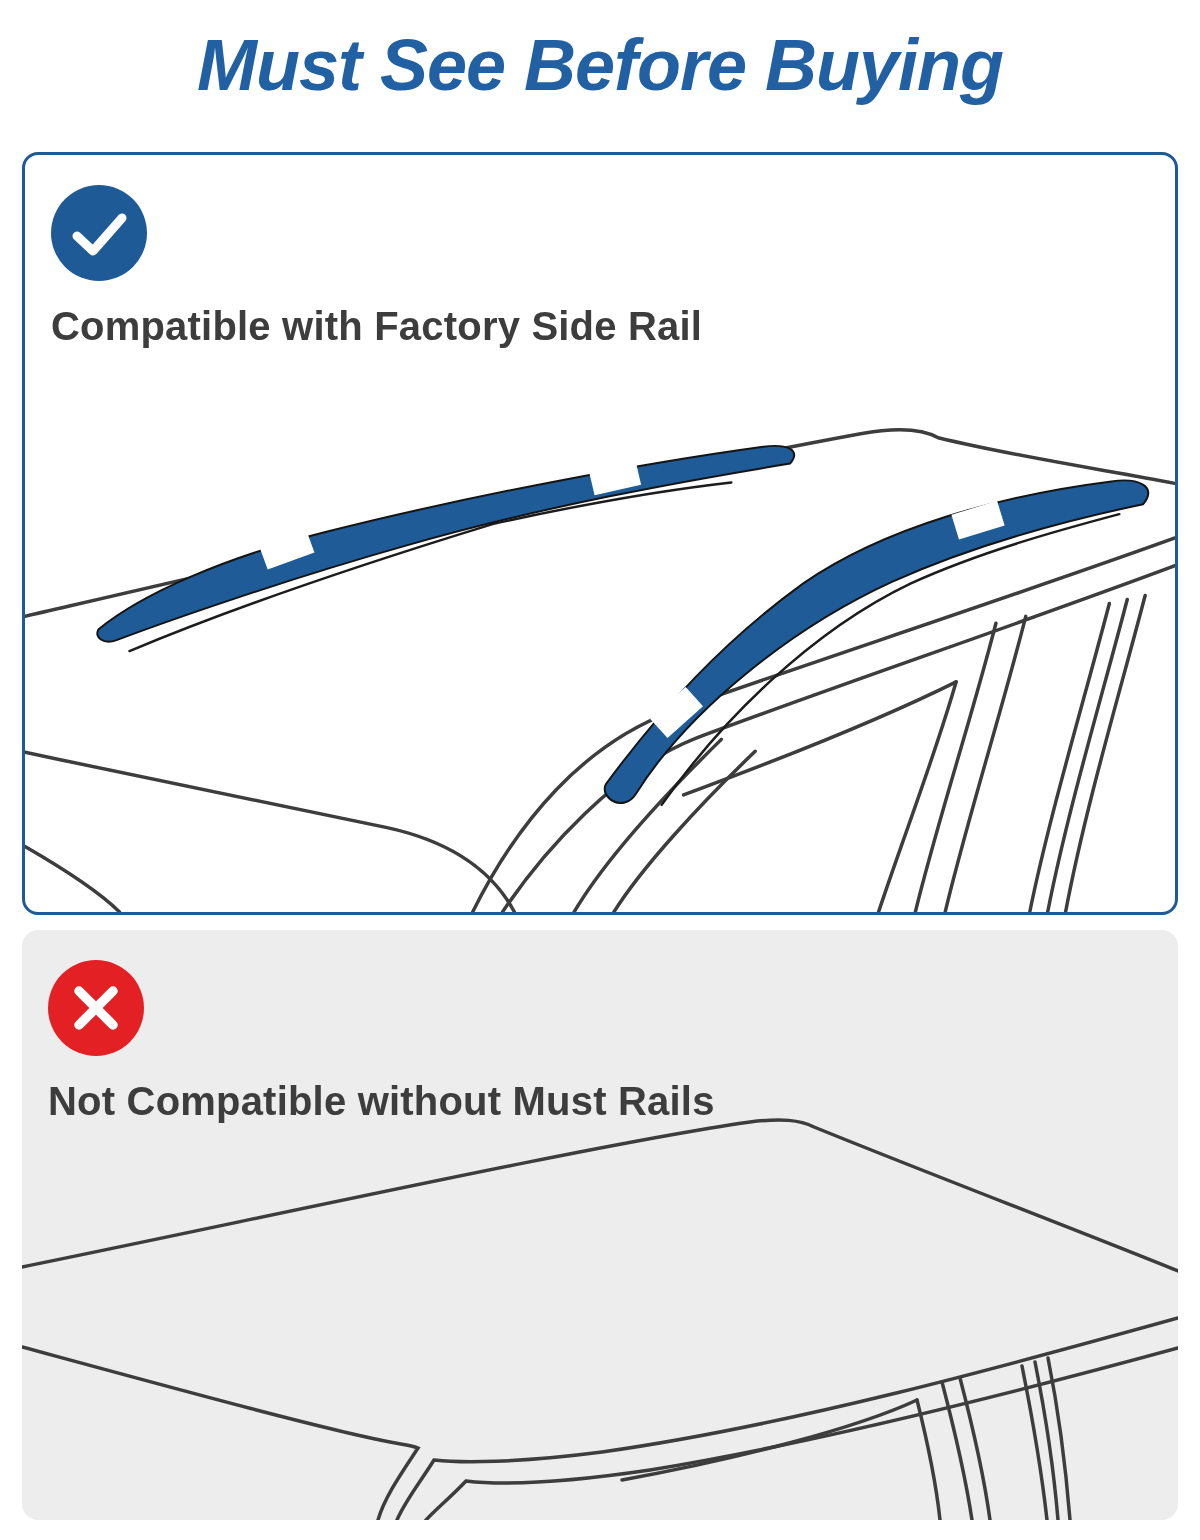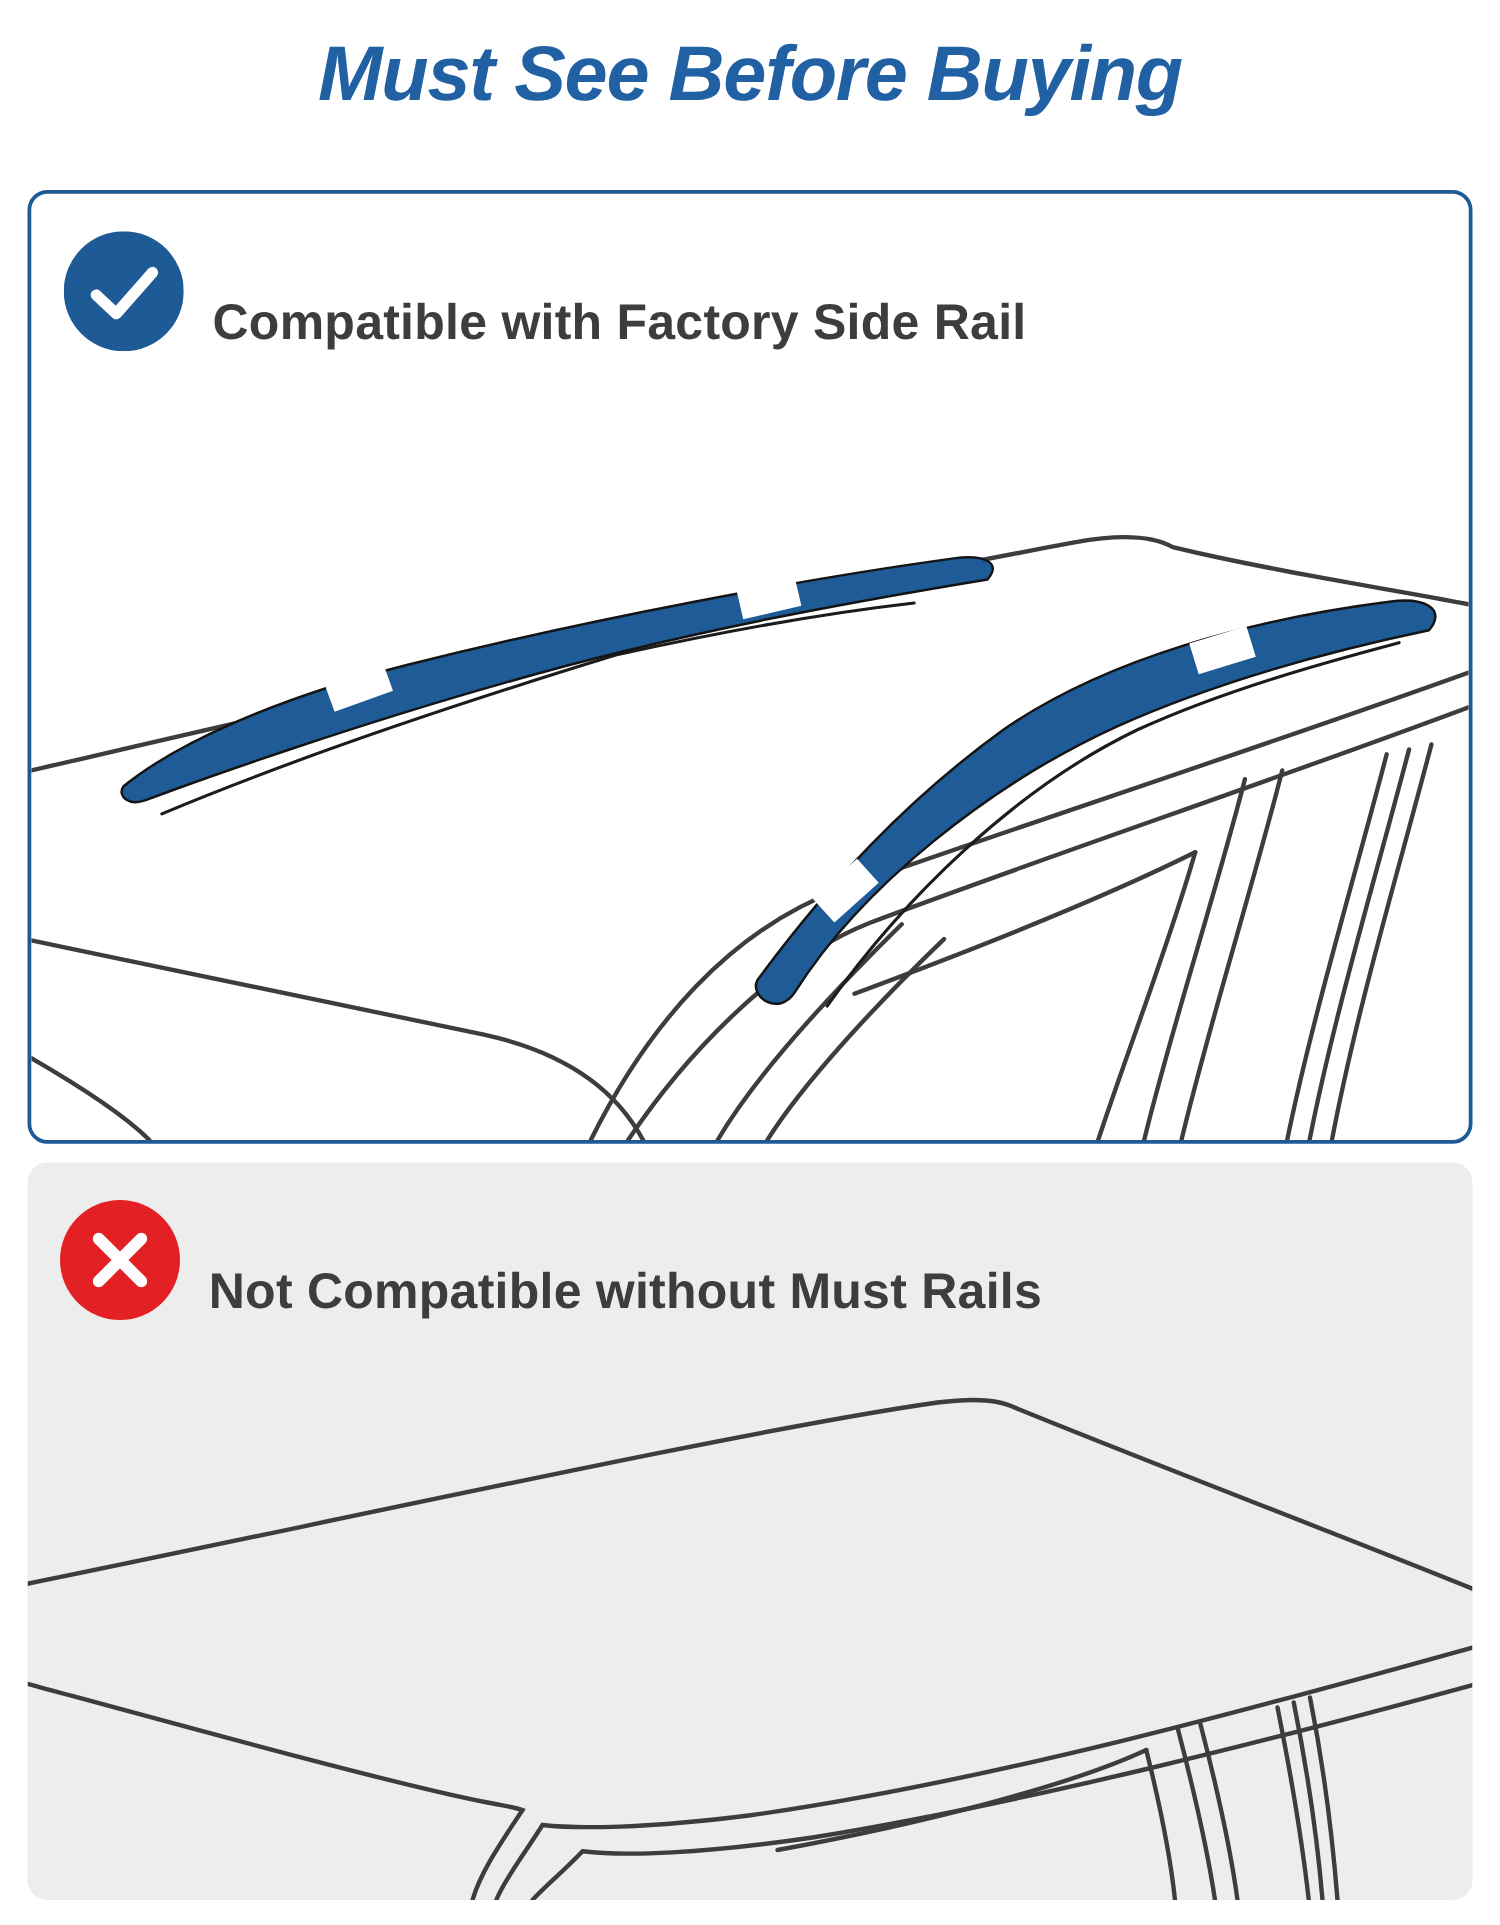--- a/index.html
+++ b/index.html
@@ -2,39 +2,39 @@
 <html><head>
 <meta charset="utf-8">
 <style>
   html,body{margin:0;padding:0;background:#ffffff;}
   .page{
     position:relative;width:1200px;height:1540px;overflow:hidden;
     background:#ffffff;font-family:"Liberation Sans", sans-serif;
   }
   .page-title{
     margin:0;position:absolute;top:24px;left:0;width:100%;
-    text-align:center;font-size:62px;font-weight:bold;font-style:italic;
+    text-align:center;font-size:72px;font-weight:bold;font-style:italic;
     color:#2160a3;letter-spacing:-1px;white-space:nowrap;
   }
   .panel{
     position:absolute;left:22px;width:1156px;border-radius:16px;
     overflow:hidden;box-sizing:border-box;
   }
   .panel--ok{
     top:152px;height:763px;background:#ffffff;border:3px solid #1e5a96;
   }
   .panel--no{
     top:930px;height:590px;background:#ededed;
   }
   .panel-art{
     position:absolute;left:0;top:0;width:100%;height:100%;display:block;
   }
   .panel-head{
-    position:absolute;top:30px;left:26px;display:flex;align-items:flex-end;
-    gap:23px;z-index:2;
+    position:absolute;top:30px;left:26px;display:flex;align-items:flex-start;
+    gap:23px;z-index:2;flex-direction:column;
   }
   .badge{width:96px;height:96px;flex:none;display:block;}
   .head-label{
     font-size:40px;font-weight:600;color:#3d3d3d;letter-spacing:.2px;
     white-space:nowrap;
   }
   .ln{stroke:#3d3d3d;stroke-width:3.5;fill:none;stroke-linecap:round;}
   .rail{fill:#1e5b97;stroke:#141414;stroke-width:2;stroke-linejoin:round;}
   .rail-shadow{stroke:#1c1c1c;stroke-width:2.5;fill:none;stroke-linecap:round;}
   .rail-pad{fill:#ffffff;}

